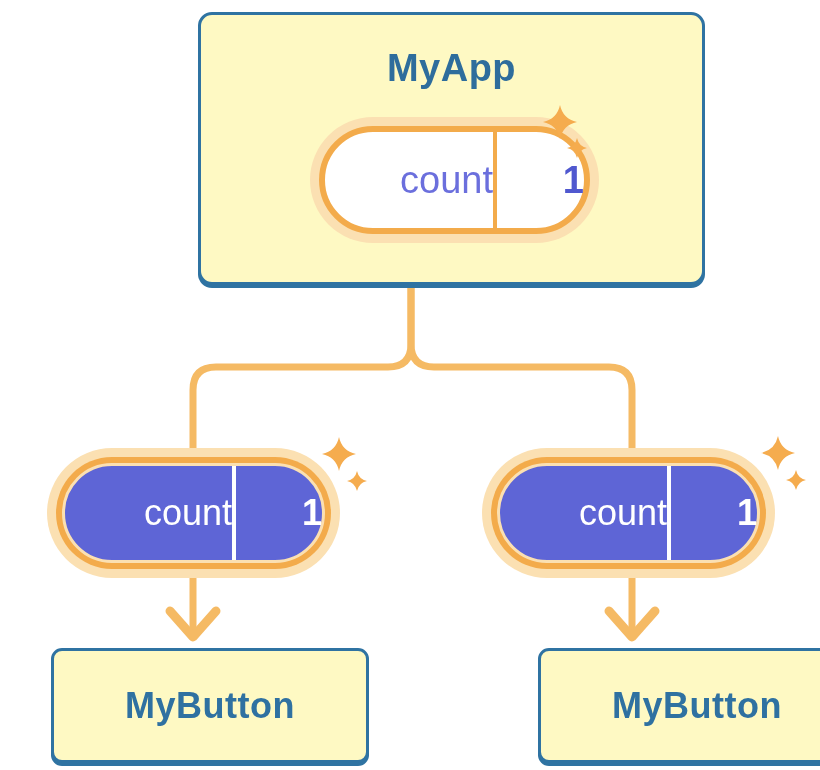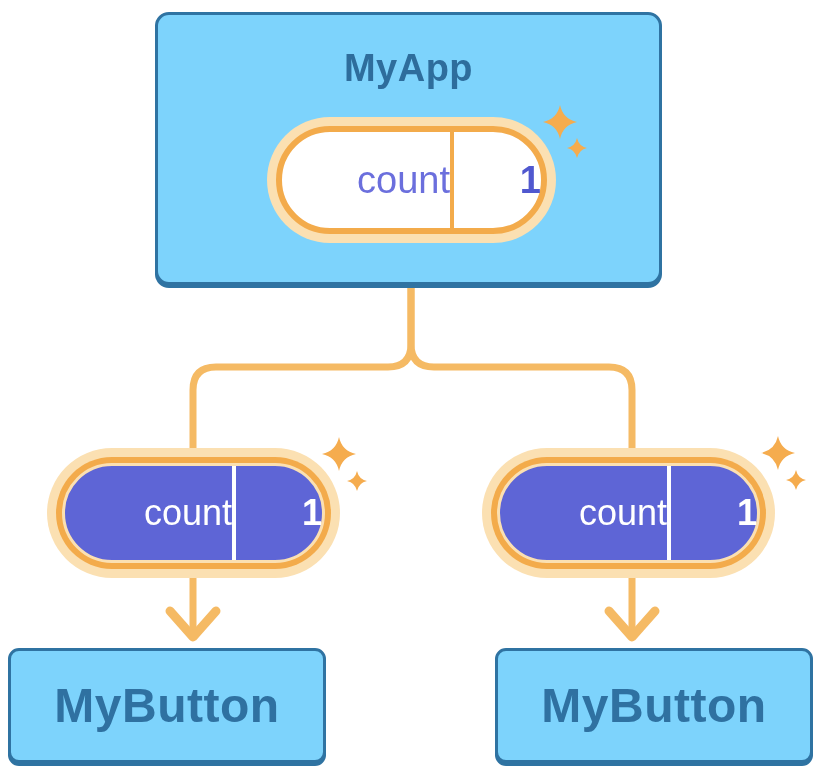--- a/index.html
+++ b/index.html
@@ -10,42 +10,43 @@
     position: relative;
     overflow: hidden;
   }
 
   
   #connector-layer { position: absolute; left: 0; top: 0; z-index: 1; }
 
   
   .card {
     position: absolute;
-    background: #7dd3fc;
+    background: #fef9c3;
     border: 3px solid #2F73A2;
     border-radius: 14px;
     box-shadow: 0 3px 0 #2F73A2;
     z-index: 2;
     box-sizing: content-box;
+    margin-left: 43px;
   }
   .card-parent { left: 155px; top: 12px; width: 501px; height: 267px; }
   .card-child  { width: 312px; height: 109px; border-radius: 11px;
                  display: flex; align-items: center; justify-content: center; }
   .card-child-1 { left: 8px;  top: 648px; }
   .card-child-2 { left: 495px; top: 648px; }
 
   .card-title {
     text-align: center;
     font-size: 38px;
     font-weight: 600;
     color: #2E6D9C;
     letter-spacing: 0.5px;
   }
   .card-parent .card-title { margin-top: 32px; }
-  .card-child .card-title { font-size: 48px; color: #2F71A1; margin: 0; }
+  .card-child .card-title { font-size: 36px; color: #2F71A1; margin: 0; }
 
   
   .pill {
     position: absolute;
     display: flex;
     border-radius: 999px;
     z-index: 2;
     box-sizing: content-box;
   }
   .pill-parent {

